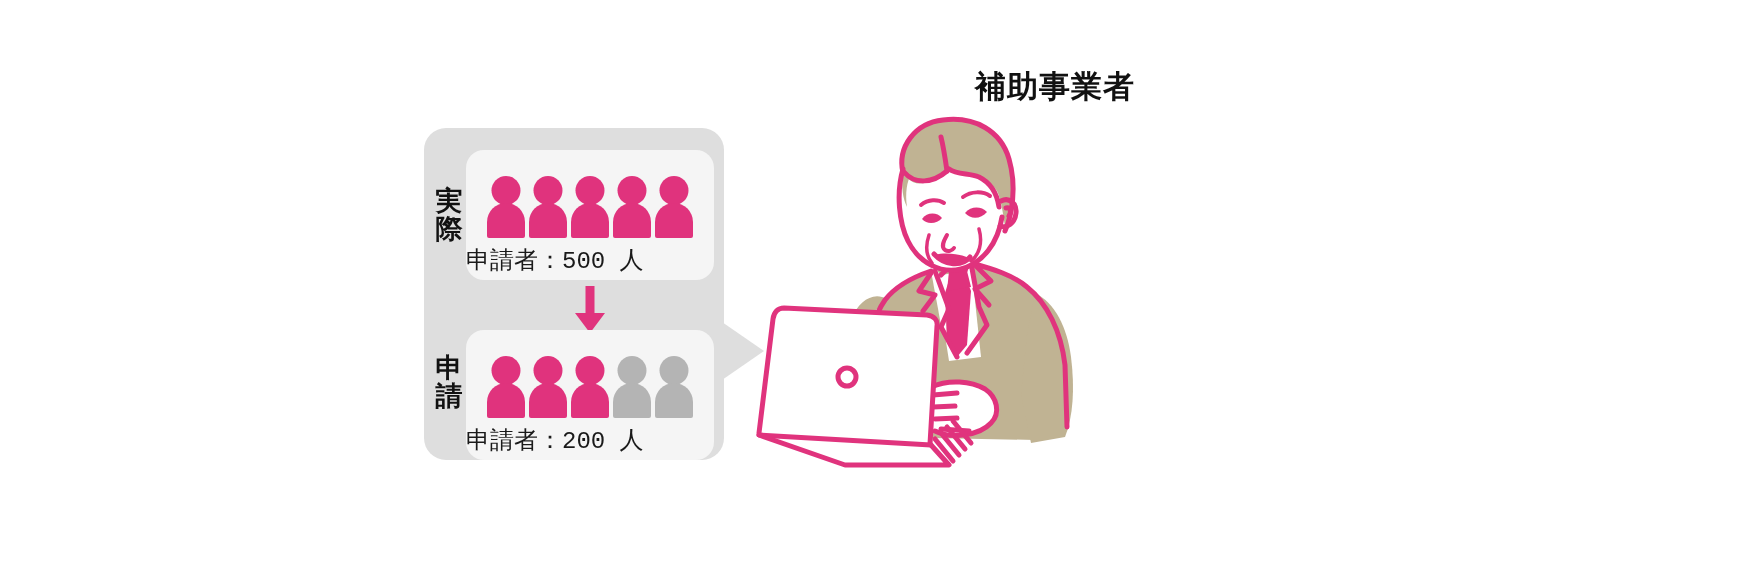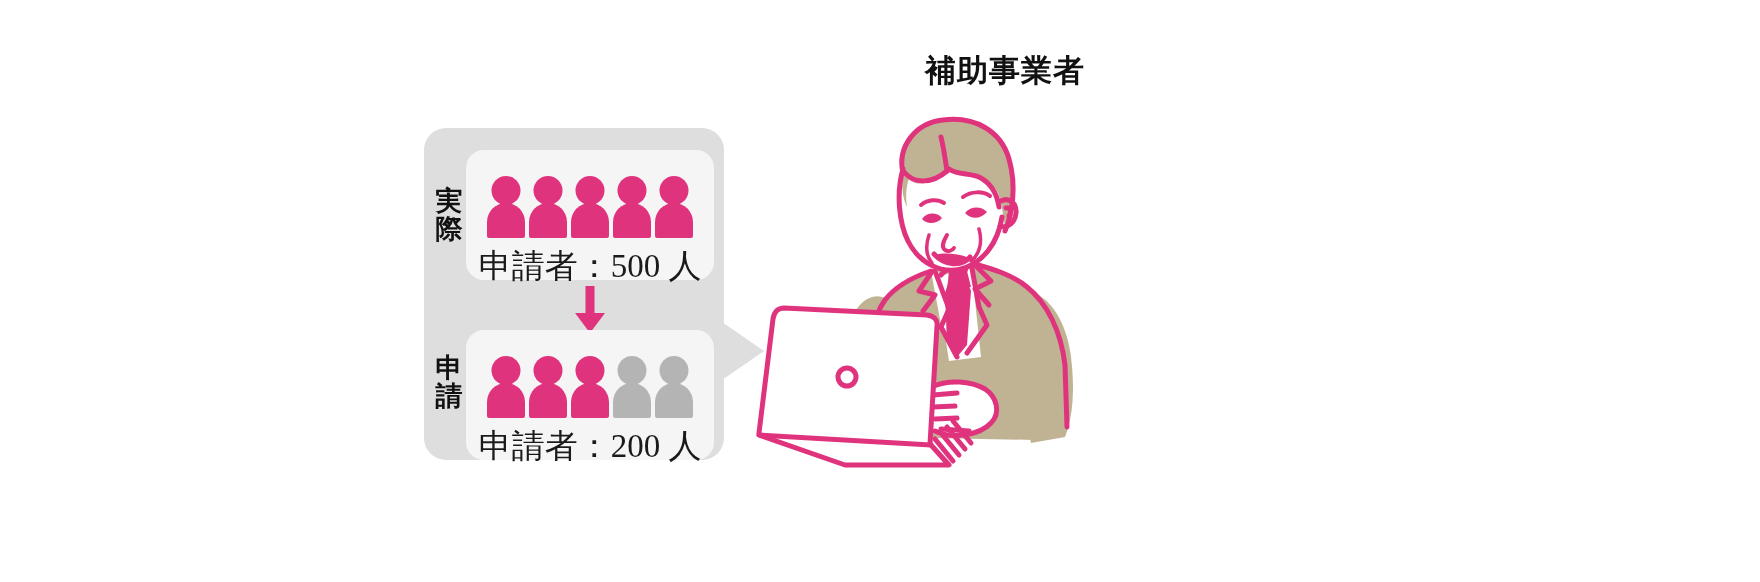--- a/index.html
+++ b/index.html
@@ -16,23 +16,23 @@
     height: 582px;
     background: #ffffff;
     border-radius: 26px;
     overflow: hidden;
   }
 
   
   #title {
     position: absolute;
     left: 875px;
-    top: 52px;
+    top: 68px;
     width: 260px;
-    text-align: center;
+    text-align: right;
     font-size: 31px;
     font-weight: bold;
     color: #111111;
     letter-spacing: 1px;
     line-height: 1.2;
     white-space: nowrap;
   }
 
   
   #panel {
@@ -115,24 +115,24 @@
     transform: translateX(-50%);
     width: 38px;
     height: 35px;
     border-radius: 19px 19px 2px 2px;
   }
   .figure.pink .head, .figure.pink .body { background: #e0337d; }
   .figure.gray .head, .figure.gray .body { background: #b4b4b4; }
 
   .card-caption {
     margin-top: 6px;
-    text-align: center;
-    font-size: 33px;
+    text-align: left;
+    font-size: 24px;
     color: #1a1a1a;
-    font-family: Liberation Serif, serif;
+    font-family: Liberation Mono, monospace;
     letter-spacing: 0px;
     white-space: nowrap;
   }
 
   
   #arrow {
     position: absolute;
     left: 574px;
     top: 286px;
     width: 32px;

